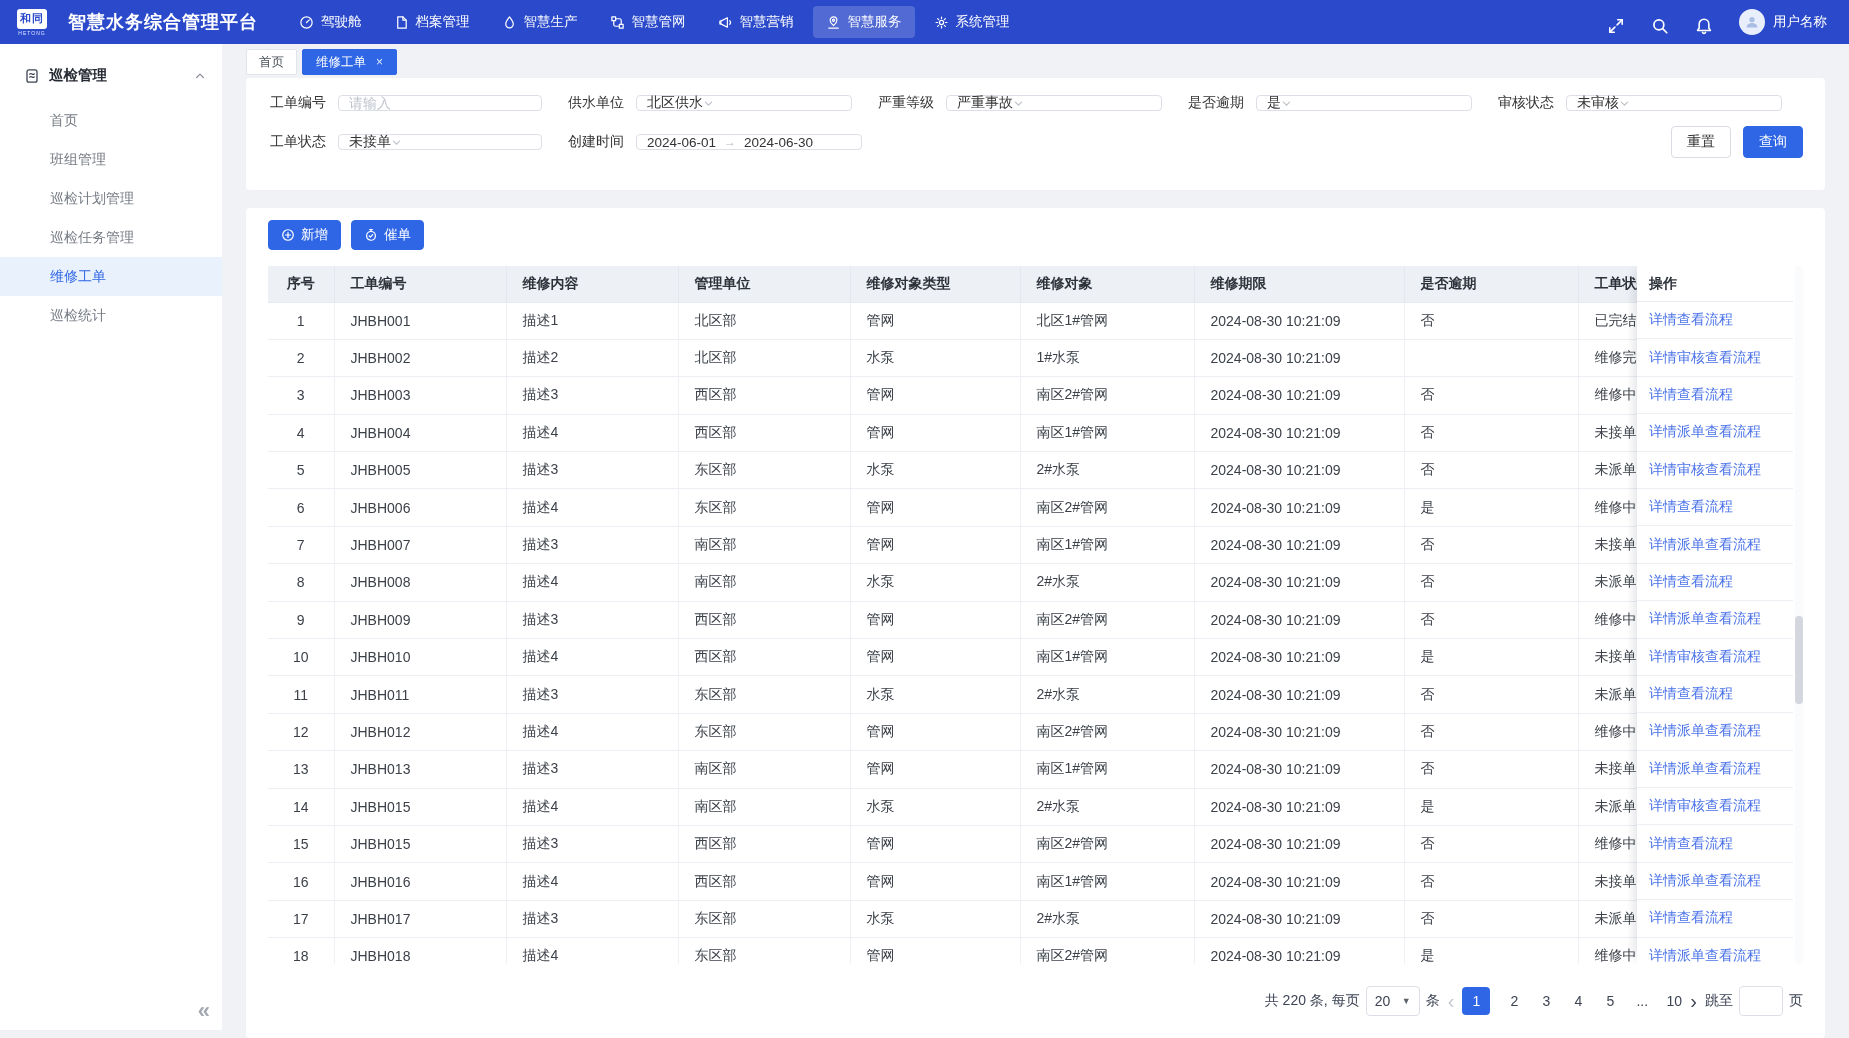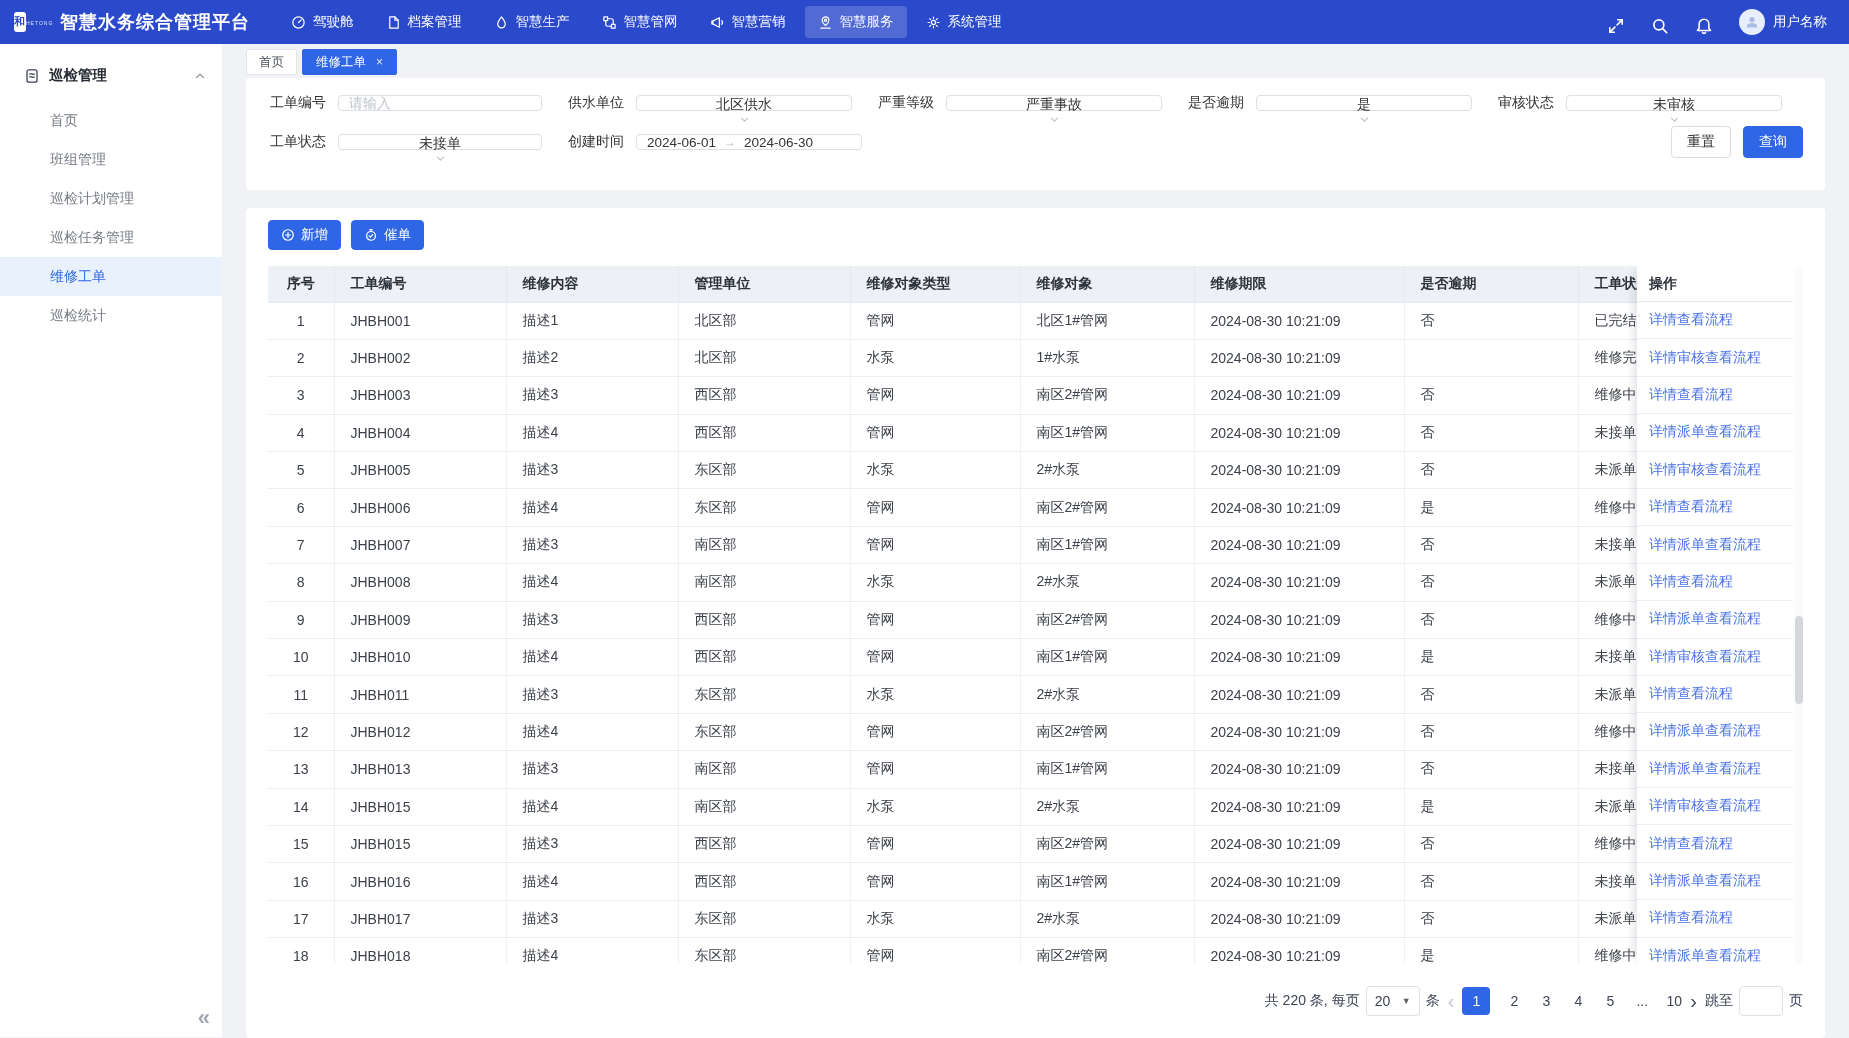--- a/index.html
+++ b/index.html
@@ -3,38 +3,38 @@
 <meta charset="utf-8">
 <style>
   html,body{margin:0;padding:0;width:1849px;height:1038px;overflow:hidden;
     font-family:"Liberation Sans","DejaVu Sans",sans-serif;background:#f0f2f5;color:#333;}
   *{box-sizing:border-box;}
   :root{--primary:#2f66e5;--nav-bg:#2b4acb;--green:#49b583;--red:#e8584d;--link:#4a72e8;}
 
   
   .topnav{position:absolute;left:0;top:0;width:1849px;height:44px;background:var(--nav-bg);
     display:flex;align-items:center;color:#fff;}
-  .logo{margin-left:14px;display:flex;flex-direction:row;align-items:center;width:36px;}
+  .logo{margin-left:14px;display:flex;flex-direction:column;align-items:center;width:36px;}
   .logo-box{background:#fff;color:var(--nav-bg);font-weight:bold;font-size:11px;line-height:18px;
     width:30px;height:20px;text-align:center;border-radius:3px;letter-spacing:1px;}
   .logo-sub{font-size:5px;letter-spacing:1px;margin-top:1px;color:#dbe3ff;}
-  .app-title{font-size:18px;font-weight:600;margin-left:10px;letter-spacing:1px;white-space:nowrap;}
+  .app-title{font-size:18px;font-weight:600;margin-left:18px;letter-spacing:1px;white-space:nowrap;}
   .nav-menu{display:flex;align-items:center;margin-left:28px;gap:6px;}
   .nav-item{display:flex;align-items:center;gap:7px;padding:7px 13px;border-radius:4px;
     font-size:13.5px;cursor:pointer;white-space:nowrap;color:#fdfdff;}
   .nav-item.active{background:rgba(255,255,255,.18);}
   .nav-ic svg{display:block;}
   .topnav-right{margin-left:auto;display:flex;align-items:flex-end;gap:26px;margin-right:22px;}
   .tn-icon{width:18px;height:18px;cursor:pointer;display:flex;align-items:center;justify-content:center;}
   .avatar-wrap{display:flex;align-items:center;gap:8px;cursor:pointer;}
   .avatar{width:26px;height:26px;border-radius:50%;background:#e8eefb;display:flex;align-items:center;justify-content:center;}
   .user-name{font-size:13.5px;}
 
   
-  .sidebar{position:absolute;left:0;top:44px;width:222px;bottom:1px;background:#fff;}
+  .sidebar{position:absolute;left:0;top:44px;width:222px;bottom:8px;background:#fff;}
   .side-group{display:flex;align-items:center;padding:22px 16px 16px 24px;gap:9px;}
   .side-group-label{font-size:14.5px;font-weight:600;color:#262b33;flex:1;}
   .side-items{display:flex;flex-direction:column;}
   .side-item{height:39px;line-height:39px;padding-left:50px;font-size:14px;color:#767b84;cursor:pointer;}
   .side-item.active{background:#e9f1fd;color:var(--primary);}
   .collapse-btn{position:absolute;right:12px;bottom:8px;font-size:22px;color:#a3a8b0;cursor:pointer;
     font-weight:bold;line-height:1;}
 
   
   .main{position:absolute;left:222px;top:44px;right:0;bottom:0;background:#f0f2f5;overflow:hidden;}
@@ -45,21 +45,21 @@
   .tab-close{font-size:12px;line-height:1;opacity:.85;cursor:pointer;}
 
   
   .filter-card{position:absolute;left:24px;right:24px;top:34px;height:112px;background:#fff;
     border-radius:4px;padding:16px 22px;display:flex;flex-direction:column;gap:14px;}
   .f-row{display:flex;align-items:center;gap:24px;}
   .f-group{display:flex;align-items:center;}
   .f-label{width:58px;text-align:right;font-size:14px;color:#333;margin-right:12px;white-space:nowrap;}
   .field{height:16px;border:1px solid #dcdfe6;border-radius:4px;background:#fff;font-size:14px;
     display:flex;align-items:center;padding:0 10px;color:#333;}
-  .field.select{justify-content:space-between;cursor:pointer;flex-direction:column;}
+  .field.select{cursor:pointer;}
   input.field{outline:none;}
   input.field::placeholder{color:#bfc4cc;}
   .w204{width:204px;} .w216{width:216px;}
   .date-range{width:226px;justify-content:flex-start;gap:8px;font-size:13.5px;}
   .date-arrow{color:#b6bac2;font-size:12px;}
   .chev{color:#c0c4cc;display:flex;}
   .f-actions{margin-left:auto;display:flex;gap:12px;}
   .btn{height:32px;border-radius:4px;font-size:14px;display:flex;align-items:center;justify-content:center;
     cursor:pointer;padding:0 15px;white-space:nowrap;}
   .btn.ghost{background:#fff;border:1px solid #d9dce3;color:#333;}

